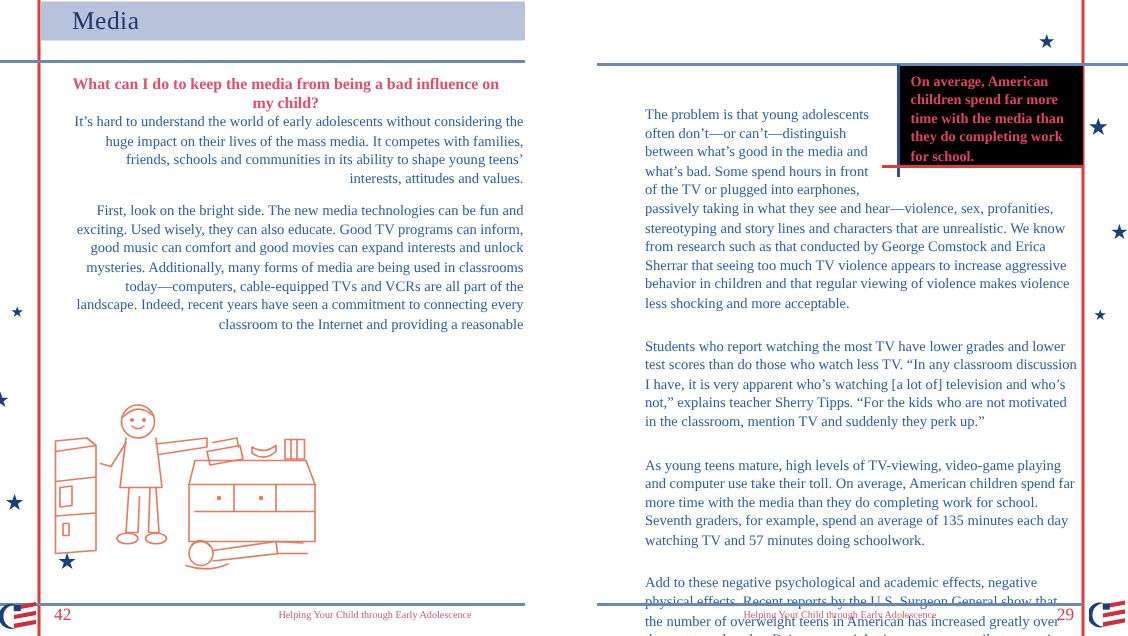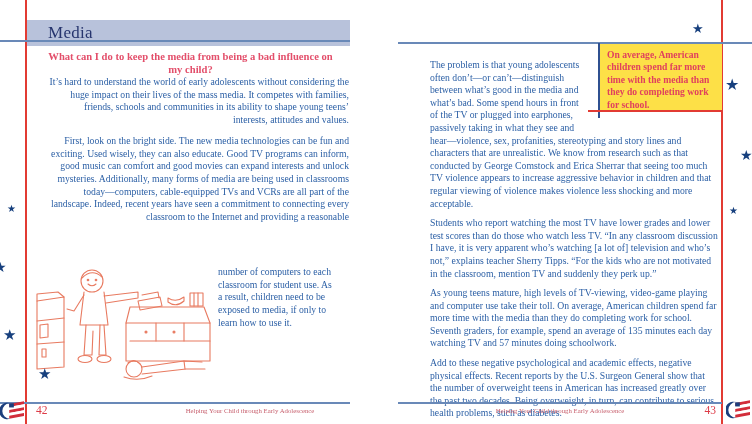--- a/index.html
+++ b/index.html
@@ -5,21 +5,21 @@
   html,body{margin:0;padding:0;background:#ffffff;}
   #spread{
     position:relative;width:752px;height:424px;background:#ffffff;
     overflow:hidden;font-family:"Liberation Serif","DejaVu Serif",serif;
   }
   
   .vrule-red{position:absolute;top:0;bottom:0;width:1.5px;background:#e23b33;}
   #left-margin-rule{left:25px;}
   #right-margin-rule{left:721px;}
   #header-band{
-    position:absolute;left:27px;top:20px;width:323px;height:26px;
+    position:absolute;left:27px;top:1px;width:323px;height:26px;
     background:#b8c2db;
   }
   #section-title{
     position:absolute;left:21px;top:3px;font-size:17px;color:#27356e;
     letter-spacing:.3px;
   }
   .hrule-blue{position:absolute;height:2px;background:#6989b8;}
   #left-top-rule{left:0;top:40px;width:350px;}
   #right-top-rule{left:398px;top:42px;width:354px;}
   #left-footer-rule{left:0;top:402px;width:350px;height:1.5px;}
@@ -39,27 +39,27 @@
     position:absolute;left:218px;top:266px;width:118px;
     font-size:9.7px;line-height:12.7px;color:#2b5fa5;
   }
   #illustration{position:absolute;left:34px;top:261px;width:181px;height:134px;}
 
   
   #right-body{
     position:absolute;left:430px;top:55px;width:289px;
     font-size:9.7px;line-height:12.6px;color:#2b5fa5;
   }
-  #right-body p{margin:4px 0 7px 0;}
+  #right-body p{margin:16px 0 7px 0;}
   #callout-spacer{float:right;width:130px;height:74px;}
 
   
   #callout-box{
     position:absolute;left:598px;top:44px;width:124px;height:66px;
-    background:#fde047;
+    background:#000000;
   }
   #callout-text{
     position:absolute;left:9px;top:5px;width:110px;
     font-size:9.6px;line-height:12.4px;font-weight:bold;color:#e0415e;
   }
   #callout-left-border{position:absolute;left:598px;top:43px;width:1.5px;height:75px;background:#2f5090;}
   #callout-bottom-border{position:absolute;left:588px;top:110px;width:134px;height:1.5px;background:#e23b33;}
 
   
   .star{position:absolute;color:#17407e;line-height:1;font-family:"DejaVu Sans",sans-serif;}
@@ -87,21 +87,20 @@
     <div id="section-title">Media</div>
   </div>
   <div id="left-top-rule" class="hrule-blue"></div>
   <div id="right-top-rule" class="hrule-blue"></div>
 
   <div id="question-heading">What can I do to keep the media from being a bad influence on my child?</div>
   <div id="left-body">
     <p>It’s hard to understand the world of early adolescents without considering the huge impact on their lives of the mass media. It competes with families, friends, schools and communities in its ability to shape young teens’ interests, attitudes and values.</p>
     <p>First, look on the bright side. The new media technologies can be fun and exciting. Used wisely, they can also educate. Good TV programs can inform, good music can comfort and good movies can expand interests and unlock mysteries. Additionally, many forms of media are being used in classrooms today—computers, cable-equipped TVs and VCRs are all part of the landscape. Indeed, recent years have seen a commitment to connecting every classroom to the Internet and providing a reasonable</p>
   </div>
-  <div id="wrapped-text">number of computers to each classroom for student use. As a result, children need to be exposed to media, if only to learn how to use it.</div>
 
   <svg id="illustration" viewBox="0 0 181 134">
     <g stroke="#e87a60" fill="none" stroke-width="1.1" stroke-linecap="round" stroke-linejoin="round">
 
       <path d="M3,40 L30,36 L30,106 L3,108 Z"></path>
       <path d="M3,60 L30,57"></path>
       <path d="M3,83 L30,81"></path>
       <path d="M6,64 L14,63 L14,76 L6,77 Z"></path>
       <path d="M8,88 L12,88 L12,96 L8,96 Z"></path>
       <path d="M3,40 L3,33 L24,31 L30,36"></path>
@@ -180,17 +179,17 @@
     <path d="M11,2 A9,9 0 1 0 11,19 A7,7 0 1 1 11,2 Z" fill="#1c3e7c"></path>
     <path d="M10,3 L26,0 L26,3.2 L10,6.2 Z" fill="#d22d3a"></path>
     <path d="M10,6.2 L26,3.2 L26,6.4 L10,9.4 Z" fill="#ffffff"></path>
     <path d="M10,9.4 L26,6.4 L26,9.6 L10,12.6 Z" fill="#d22d3a"></path>
     <path d="M10,12.6 L26,9.6 L26,12.8 L10,15.8 Z" fill="#ffffff"></path>
     <path d="M10,15.8 L26,12.8 L26,16 L10,19 Z" fill="#d22d3a"></path>
     <rect x="10" y="2.2" width="5" height="4.5" fill="#1c3e7c"></rect>
   </svg>
 
   <div id="page-number-left" class="page-number">42</div>
-  <div id="page-number-right" class="page-number">43</div>
+  <div id="page-number-right" class="page-number">29</div>
   <div id="footer-title-left" class="footer-title">Helping Your Child through Early Adolescence</div>
   <div id="footer-title-right" class="footer-title">Helping Your Child through Early Adolescence</div>
 
 </div>
 
 </body></html>

